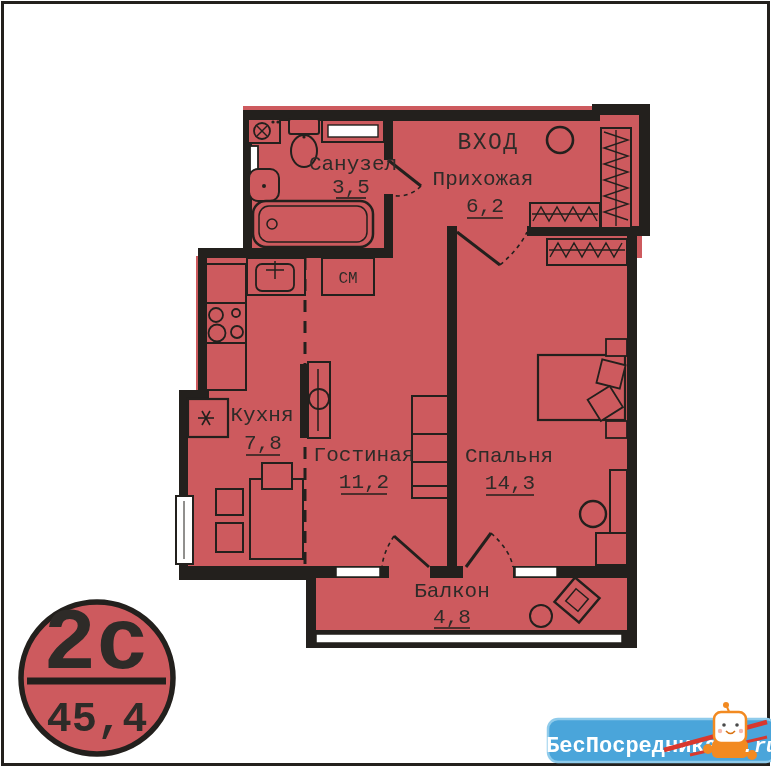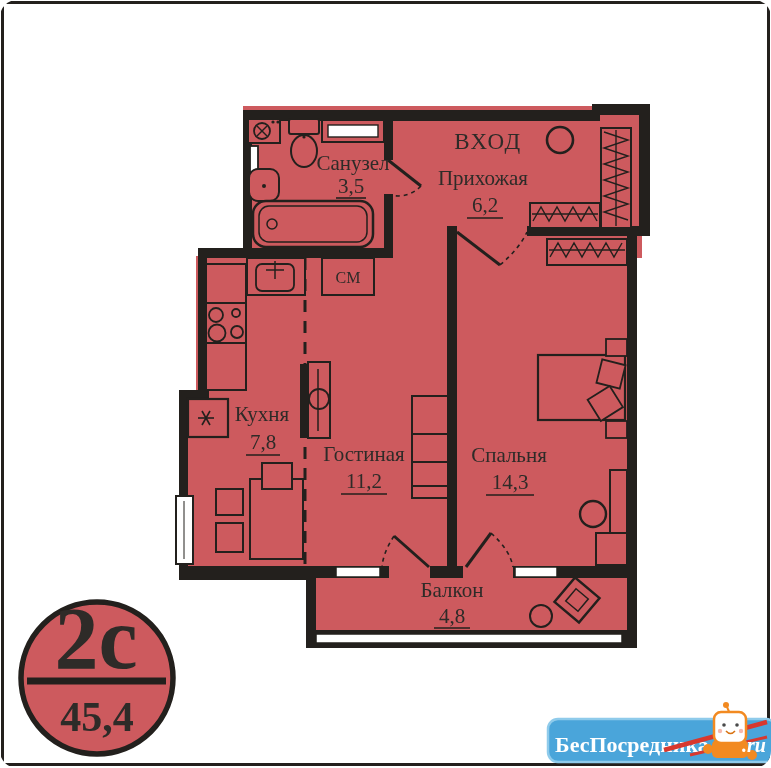--- a/index.html
+++ b/index.html
@@ -1,17 +1,17 @@
 <!DOCTYPE html>
 <html style="--room-fill: #cd5a5e; --wall: #23201d; --text-color: #2e2b28; --watermark-blue: #4aa5da; --watermark-border: #8fcbeb; --mascot-orange: #f28a21; --pencil-red: #d8382e;"><head>
 <meta charset="utf-8">
 <style>
   html,body{margin:0;padding:0;background:#ffffff;}
   .stage{position:relative;width:771px;height:768px;background:#fff;overflow:hidden;
-         font-family:Liberation Serif, serif;border-radius:17px;}
+         font-family:Liberation Mono, monospace;}
   svg{position:absolute;left:0;top:0;}
   .w   { fill:var(--wall,#23201d); }
   .room{ fill:var(--room-fill,#cd5a5e); }
   .ln  { stroke:var(--wall,#23201d); fill:none; }
   .fx  { stroke:var(--wall,#23201d); fill:var(--room-fill,#cd5a5e); }
   .fxw { stroke:var(--wall,#23201d); fill:#ffffff; }
   .dk  { fill:var(--wall,#23201d); }
   text { fill:var(--text-color,#2e2b28); }
   .rm  { font-size:21px; }
   .num { font-size:21px; }

